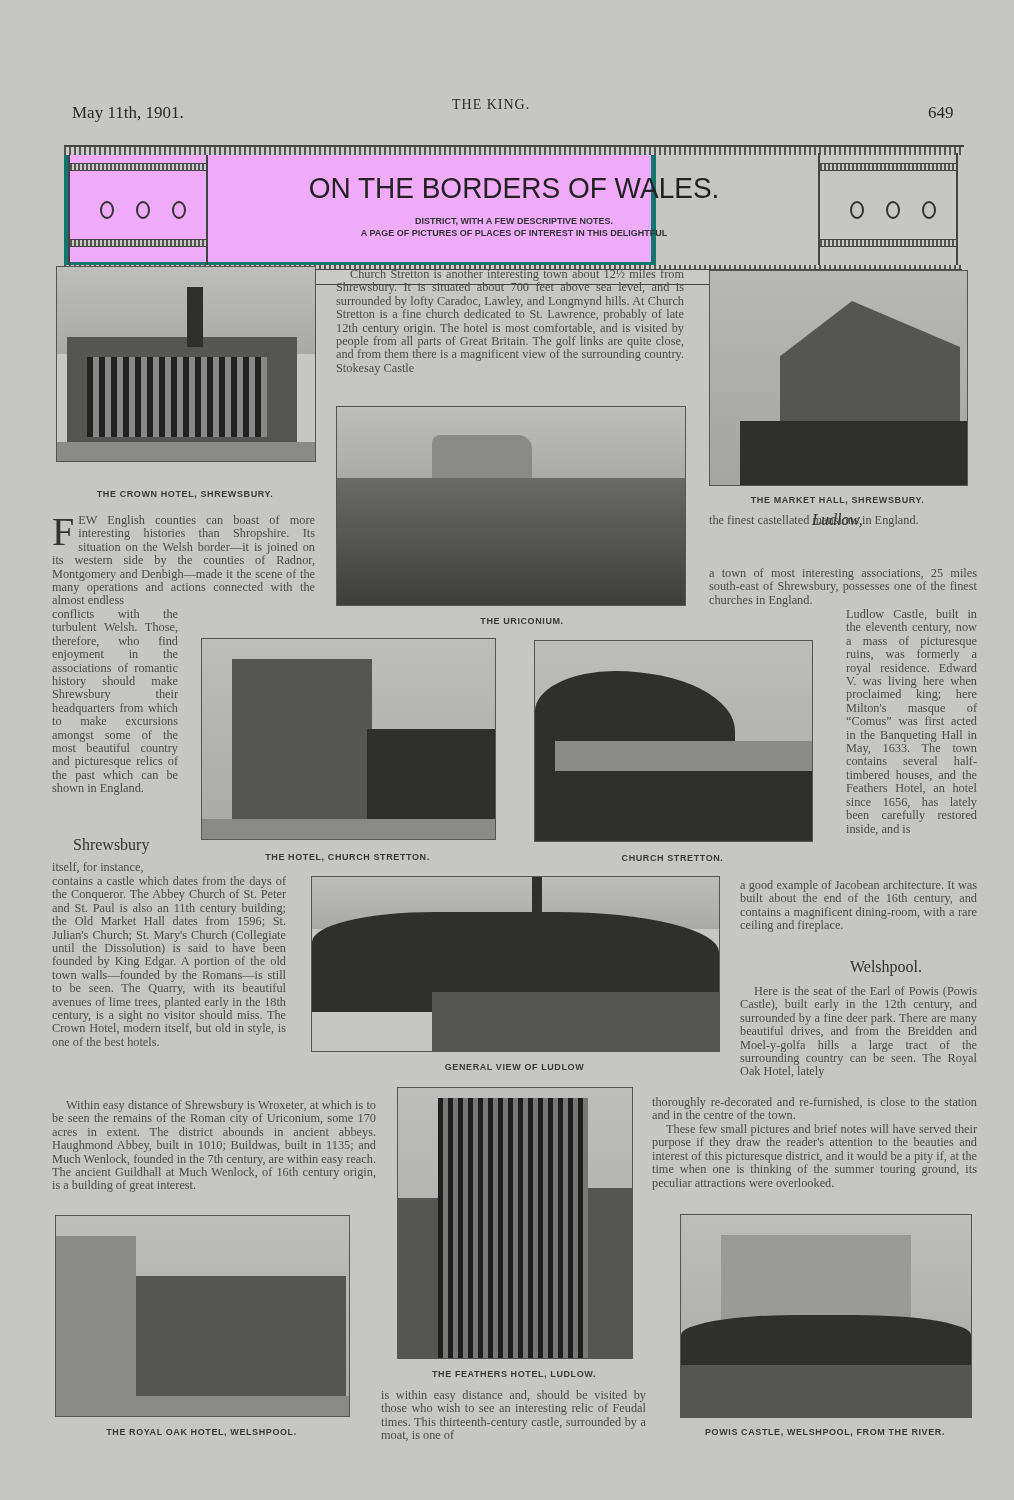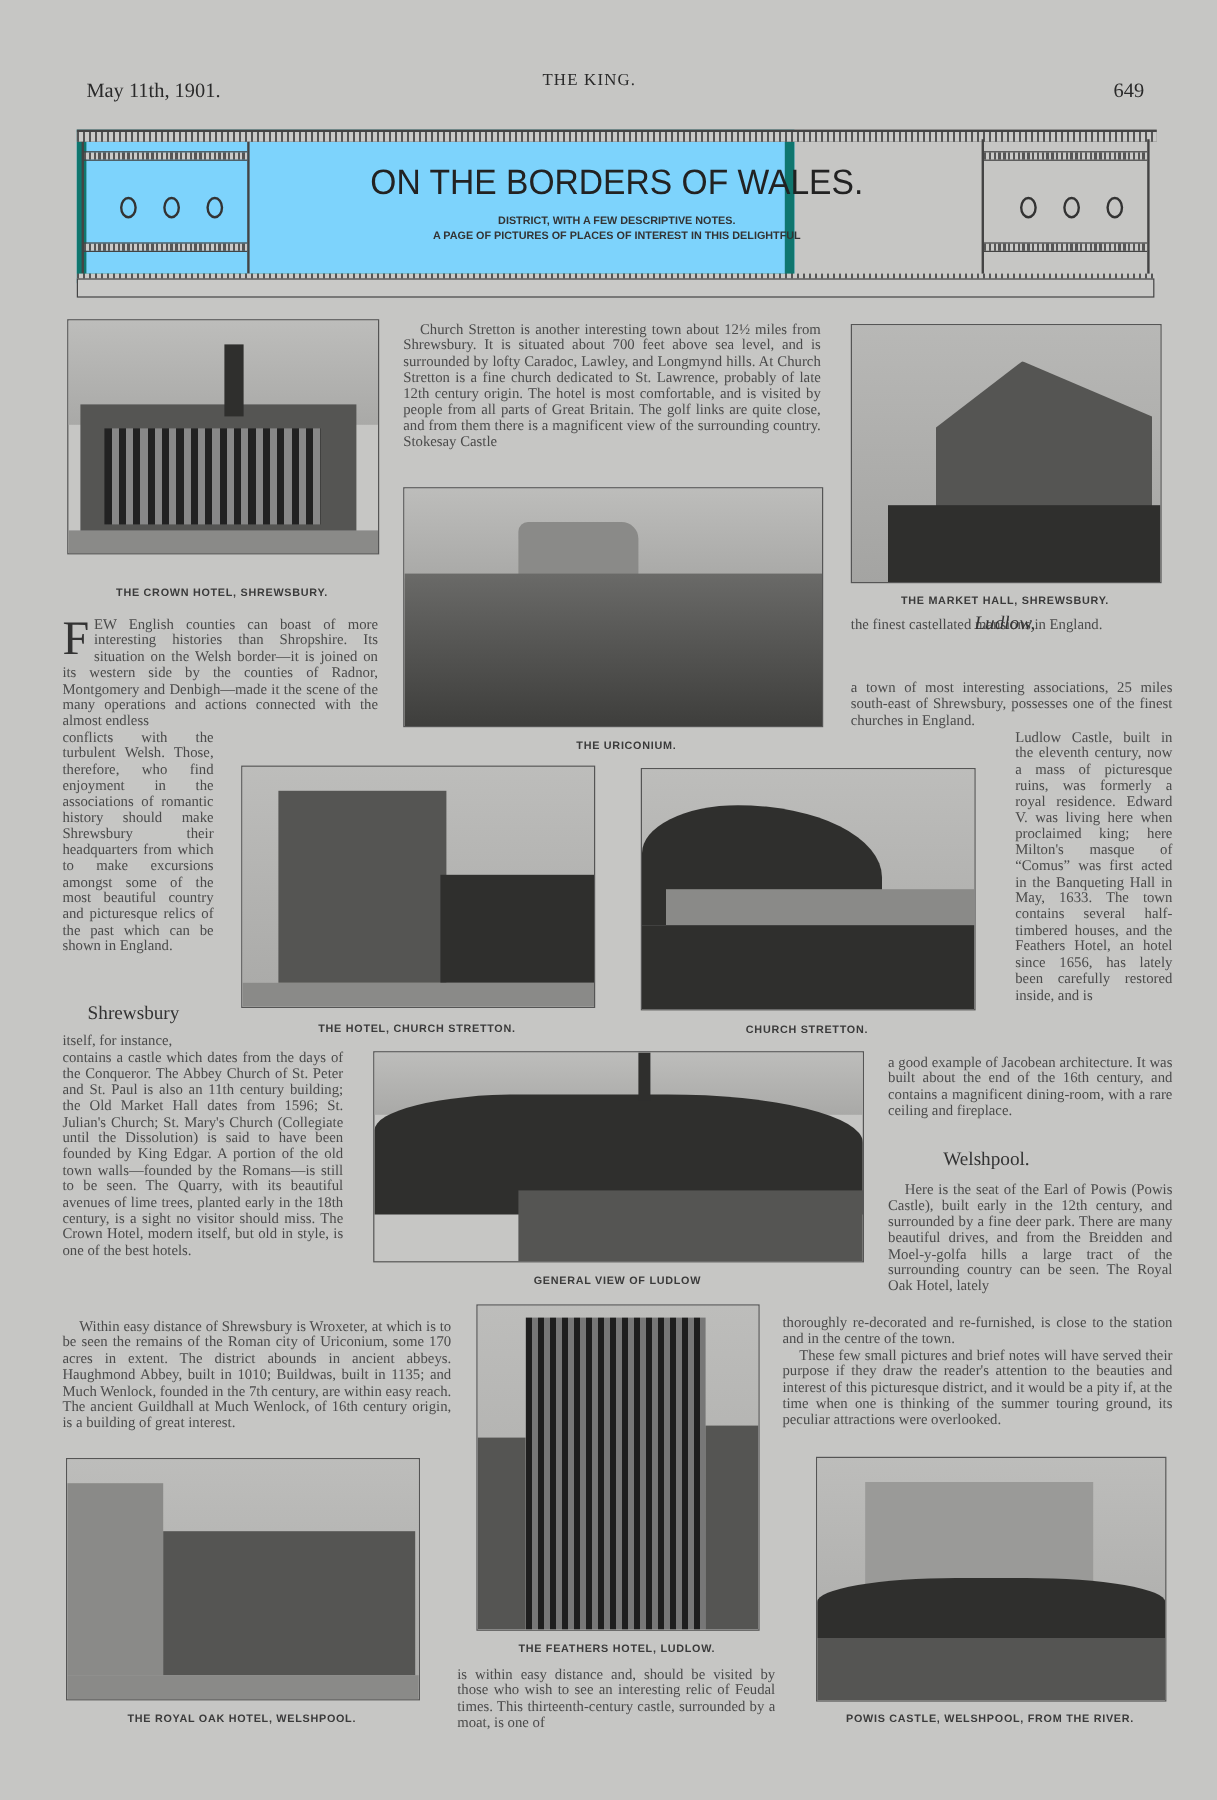--- a/index.html
+++ b/index.html
@@ -1,27 +1,27 @@
 <!DOCTYPE html>
 <html><head>
 <meta charset="utf-8">
 <style>
   html, body { margin:0; padding:0; }
   body { width:1014px; height:1500px; background:#c6c6c4; position:relative; overflow:hidden; font-family:"DejaVu Serif", serif; color:#3a3a3a; }
-  .abs { position:absolute; }
+  .abs { position:absolute;margin-top:37px; }
   .hdr { font-family:"Liberation Serif", serif; color:#2a2a2a; }
   .hdr-date { left:72px; top:66px; font-size:17px; }
   .hdr-title { left:452px; top:60px; font-size:14px; letter-spacing:1px; }
   .hdr-page { left:928px; top:66px; font-size:17px; }
 
   .banner { left:64px; top:108px; width:900px; height:130px; }
   .banner .bar { position:absolute; background:#c9c9c7; border:2px solid #444; }
   .banner .top { left:0; top:0; width:896px; height:6px; }
   .banner .bottom { left:0; top:124px; width:896px; height:14px; border-width:1px; }
-  .banner .mid { left:150px; top:8px; width:582px; height:112px; border:8px solid #0f766e; background:#7dd3fc; }
+  .banner .mid { left:150px; top:8px; width:582px; height:112px; border:5px solid #0f766e; background:#f0abfc; }
   .banner .mid .frieze { position:absolute; left:0; right:0; height:8px; background:repeating-linear-gradient(90deg,#555 0 2px,#cacac8 2px 5px); }
   .banner .side { position:absolute; top:8px; width:136px; height:112px; border-left:2px solid #444; border-right:2px solid #444; }
   .banner .side.l { left:4px; }
   .banner .side.r { left:754px; }
   .banner .side .band { position:absolute; left:0; right:0; height:6px; background:repeating-linear-gradient(90deg,#555 0 2px,#cacac8 2px 4px); border-top:1px solid #444; border-bottom:1px solid #444; }
   .banner .dots { position:absolute; top:48px; left:30px; display:flex; gap:22px; }
   .banner .dot { width:10px; height:14px; border:2px solid #333; border-radius:50%; }
   .banner .title { position:absolute; left:0; right:0; top:28px; text-align:center; font-family:"Liberation Sans", sans-serif; font-size:28px; color:#222; letter-spacing:0px; transform:scaleY(1.05); }
   .banner .sub { position:absolute; left:60px; right:60px; top:70px; text-align:center; font-family:"Liberation Sans", sans-serif; font-weight:bold; font-size:9px; line-height:12px; color:#333; }
 
@@ -148,21 +148,21 @@
 <div class="cap" style="left:397px;top:1369px;width:234px;">THE FEATHERS HOTEL, LUDLOW.</div>
 
 <div class="txt" style="left:381px;top:1389px;width:265px;">is within easy distance and, should be visited by those who wish to see an interesting relic of Feudal times. This thirteenth-century castle, surrounded by a moat, is one of</div>
 <div class="txt" style="left:709px;top:514px;width:268px;">the finest castellated mansions in England.</div>
 
 <div class="sect" style="left:812px;top:511px;font-style:italic;">Ludlow,</div>
 <div class="txt" style="left:709px;top:567px;width:268px;">a town of most interesting associations, 25 miles south-east of Shrewsbury, possesses one of the finest churches in England.</div>
 <div class="txt" style="left:846px;top:608px;width:131px;">Ludlow Castle, built in the eleventh century, now a mass of picturesque ruins, was formerly a royal residence. Edward V. was living here when proclaimed king; here Milton's masque of “Comus” was first acted in the Banqueting Hall in May, 1633. The town contains several half-timbered houses, and the Feathers Hotel, an hotel since 1656, has lately been carefully restored inside, and is</div>
 <div class="txt" style="left:740px;top:879px;width:237px;">a good example of Jacobean architecture. It was built about the end of the 16th century, and contains a magnificent dining-room, with a rare ceiling and fireplace.</div>
 
-<div class="sect" style="left:786px;top:958px;">Welshpool.</div>
+<div class="sect" style="left:850px;top:958px;">Welshpool.</div>
 <div class="txt indent" style="left:740px;top:985px;width:237px;">Here is the seat of the Earl of Powis (Powis Castle), built early in the 12th century, and surrounded by a fine deer park. There are many beautiful drives, and from the Breidden and Moel-y-golfa hills a large tract of the surrounding country can be seen. The Royal Oak Hotel, lately</div>
 <div class="txt" style="left:652px;top:1096px;width:325px;">thoroughly re-decorated and re-furnished, is close to the station and in the centre of the town.</div>
 <div class="txt indent" style="left:652px;top:1123px;width:325px;">These few small pictures and brief notes will have served their purpose if they draw the reader's attention to the beauties and interest of this picturesque district, and it would be a pity if, at the time when one is thinking of the summer touring ground, its peculiar attractions were overlooked.</div>
 
 <div class="photo" style="left:55px;top:1215px;width:293px;height:200px;">
   <div class="sky" style="height:100%;"></div>
   <div class="shape lt" style="left:0;top:20px;width:80px;height:160px;"></div>
   <div class="shape md" style="left:80px;top:60px;width:210px;height:120px;"></div>
   <div class="shape lt" style="left:0;top:180px;width:293px;height:20px;"></div>
 </div>

